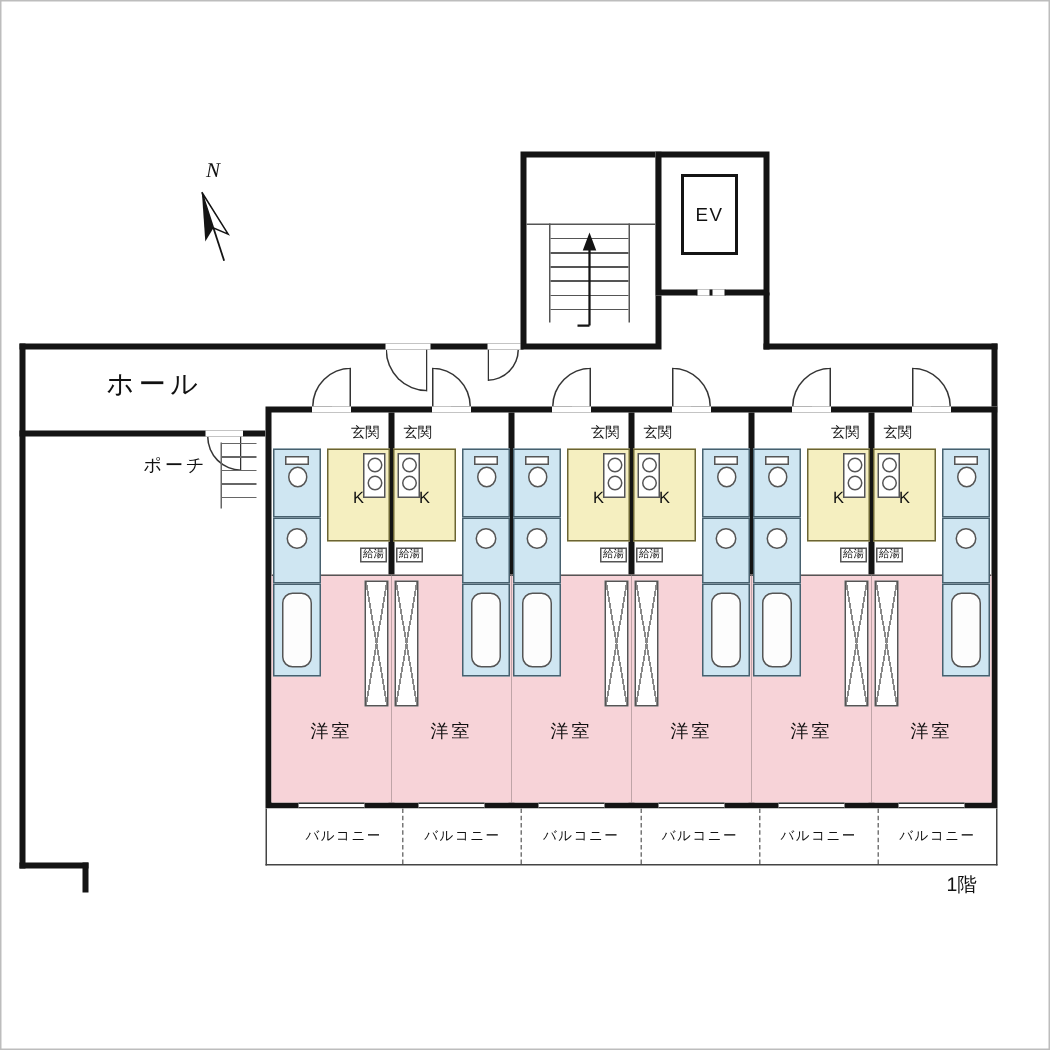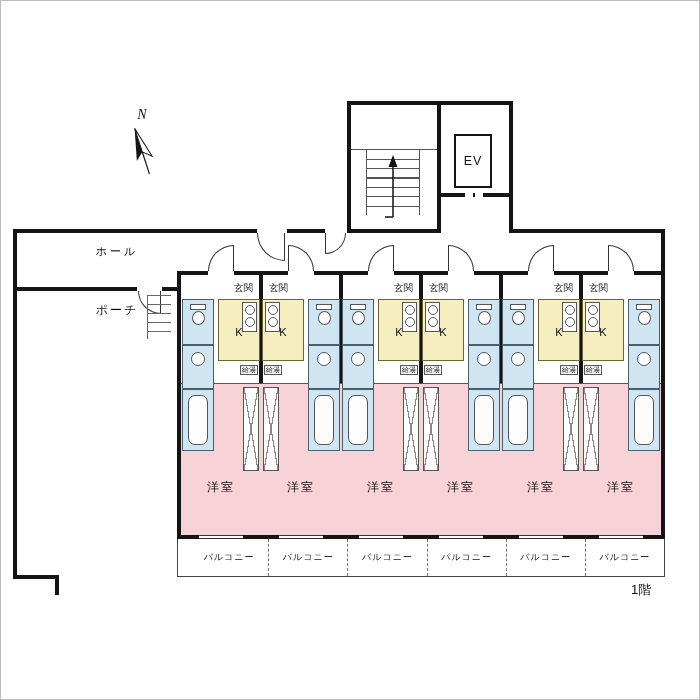--- a/index.html
+++ b/index.html
@@ -21,34 +21,34 @@
   .treads { position: absolute; left: 15px; top: 44px; width: 54px; height: 66px;
             border-left: 1px solid #555; border-right: 1px solid #555;
             background: repeating-linear-gradient(to bottom, #555 0 1px, transparent 1px 9.5px); }
   .stair-arrow { position: absolute; left: 30px; top: 46px; }
 
   
   .ev-shaft { position: absolute; left: 436px; top: 100px; width: 76px; height: 96px;
               border: 4px solid var(--wall,#141414); background: #fff; }
   .ev-car { position: absolute; left: 13px; top: 11px; width: 38px; height: 54px;
             border: 2px solid #141414; display: flex; align-items: center; justify-content: center;
-            font-size: 12.5px; letter-spacing: 1px; margin-top: 18px; }
+            font-size: 12.5px; letter-spacing: 1px; }
   .ev-door { position: absolute; left: 23px; top: 88px; width: 20px; height: 4px; background: #fff;
              border-left: 1.5px solid #141414; border-right: 1.5px solid #141414; }
   .ev-door i { display: block; width: 2px; height: 100%; background: #141414; margin: 0 auto; }
 
   
   .arc-dl, .arc-dr { position: absolute; background: transparent; }
   .arc-dl { border-left: 1.5px solid #333; border-bottom: 1.5px solid #333; border-right: 1.5px solid #333;
             border-bottom-left-radius: 100% 100%; }
   .arc-dr { border-left: 1.5px solid #333; border-bottom: 1.5px solid #333; border-right: 1.5px solid #333;
             border-bottom-right-radius: 100% 100%; }
 
   
-  .hall-label  { left: 70px; top: 243px; width: 92px; text-align: center; font-size: 11px; letter-spacing: 3px; }
+  .hall-label  { left: 70px; top: 243px; width: 92px; font-size: 18px; letter-spacing: 3px; }
   .porch-label { left: 70px; top: 301px; width: 92px; text-align: center; font-size: 12px; letter-spacing: 2px; }
   .floor-label { left: 630px; top: 580px; font-size: 13px; }
 
   .steps { position: absolute; left: 146px; top: 294px; width: 24px; height: 44px;
            border-left: 1px solid #666;
            background: repeating-linear-gradient(to bottom, #666 0 1px, transparent 1px 9px); }
 
   
   .garage { position: absolute; left: 18px; top: 344px; width: 154px; height: 176px;
             border: 1px solid #444; background: #fff; }

